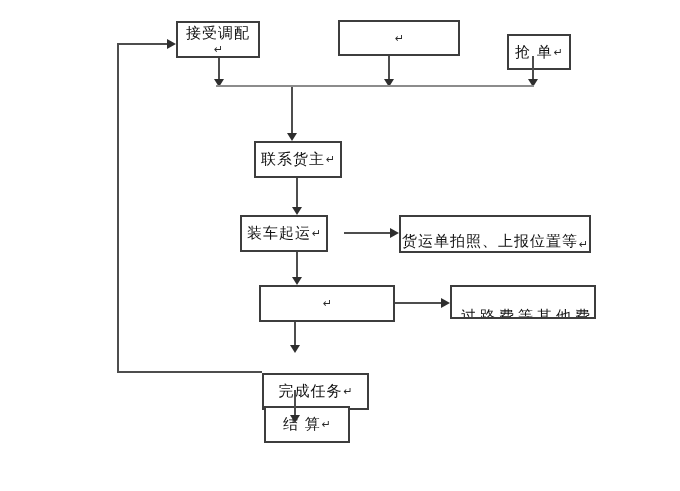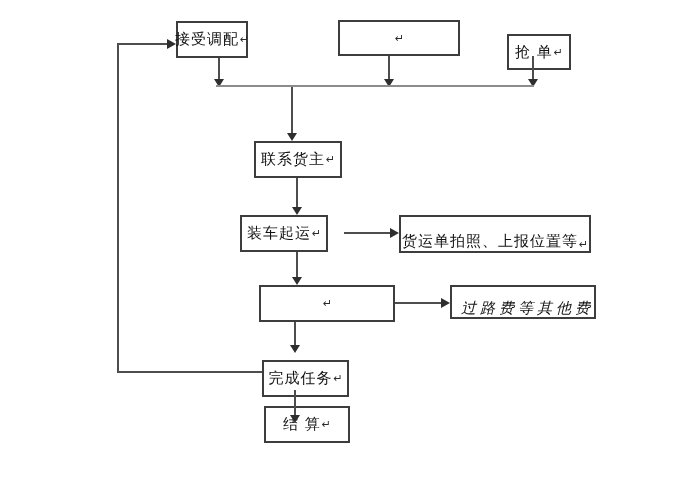--- a/index.html
+++ b/index.html
@@ -40,42 +40,41 @@
     border-top: 8px solid #2e2e2e;
   }
   .arr-right {
     position: absolute; width: 0; height: 0;
     border-top: 5px solid transparent;
     border-bottom: 5px solid transparent;
     border-left: 9px solid #2e2e2e;
   }
 
   
-  #n-accept   { left:176px; top:21px;  width:72px;  height:37px; }
+  #n-accept   { left:176px; top:21px;  width:84px;  height:37px;flex-direction:column; }
   #n-publish  { left:338px; top:20px;  width:122px; height:36px; }
   #n-grab     { left:507px; top:20px;  width:64px;  height:36px;margin-top:14px; }
   #n-contact  { left:254px; top:141px; width:88px;  height:37px; }
   #n-load     { left:240px; top:215px; width:88px;  height:37px; }
   #n-photo    { left:399px; top:215px; width:192px; height:38px;align-items:flex-end; }
   #n-report   { left:259px; top:285px; width:136px; height:37px; }
   #n-fees     { left:450px; top:285px; width:146px; height:34px;
                 align-items:flex-start; justify-content:flex-start; }
-  #n-complete { left:262px; top:360px; width:87px;  height:37px; }
+  #n-complete { left:262px; top:373px; width:107px;  height:37px; }
   #n-settle   { left:264px; top:406px; width:86px;  height:37px; }
 
   .fees-inner {
     height: 100%;
     width: 100%;
     overflow: hidden;
-    padding: 10px 0 0 9px;
+    padding: 18px 0 0 9px;
     line-height: 23px;
     letter-spacing: 4px;
     text-align: right;
     box-sizing: border-box;
-    font-style: italic;
   }
   .fees-inner span { display: block; }
 
   
   #l-fb-top     { left:117px; top:43px;  width:51px; }
   #l-fb-vert    { left:117px; top:43px;  height:330px; }
   #l-fb-bottom  { left:117px; top:371px; width:145px; }
   #l-b1-down    { left:218px; top:58px;  height:22px; }
   #l-b2-down    { left:388px; top:56px;  height:24px; }
   #l-b3-down    { left:532px; top:56px;  height:24px; }

